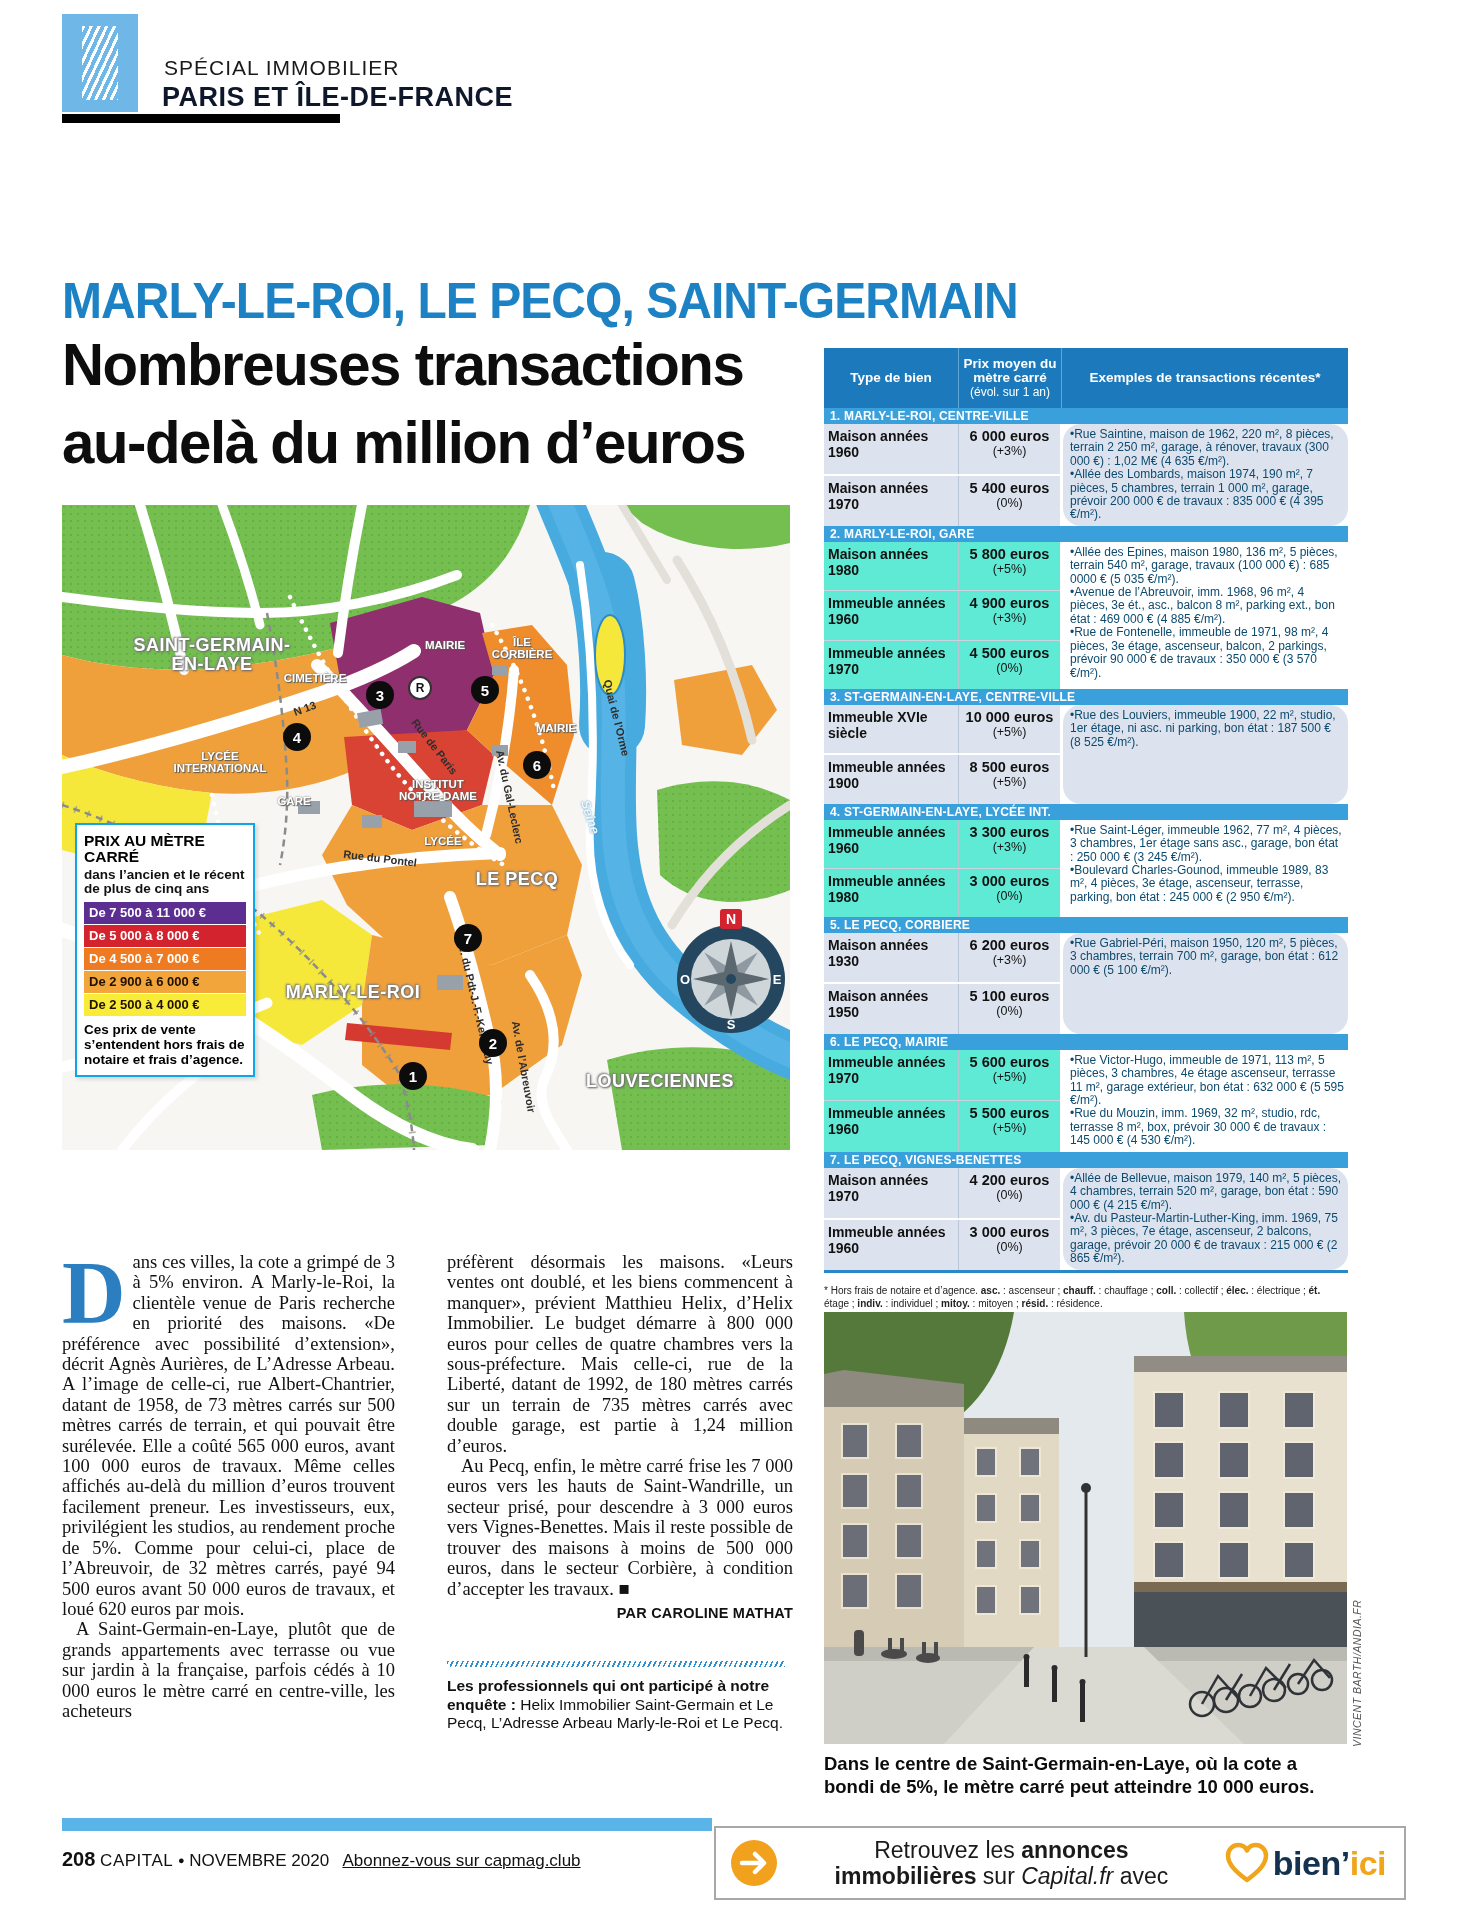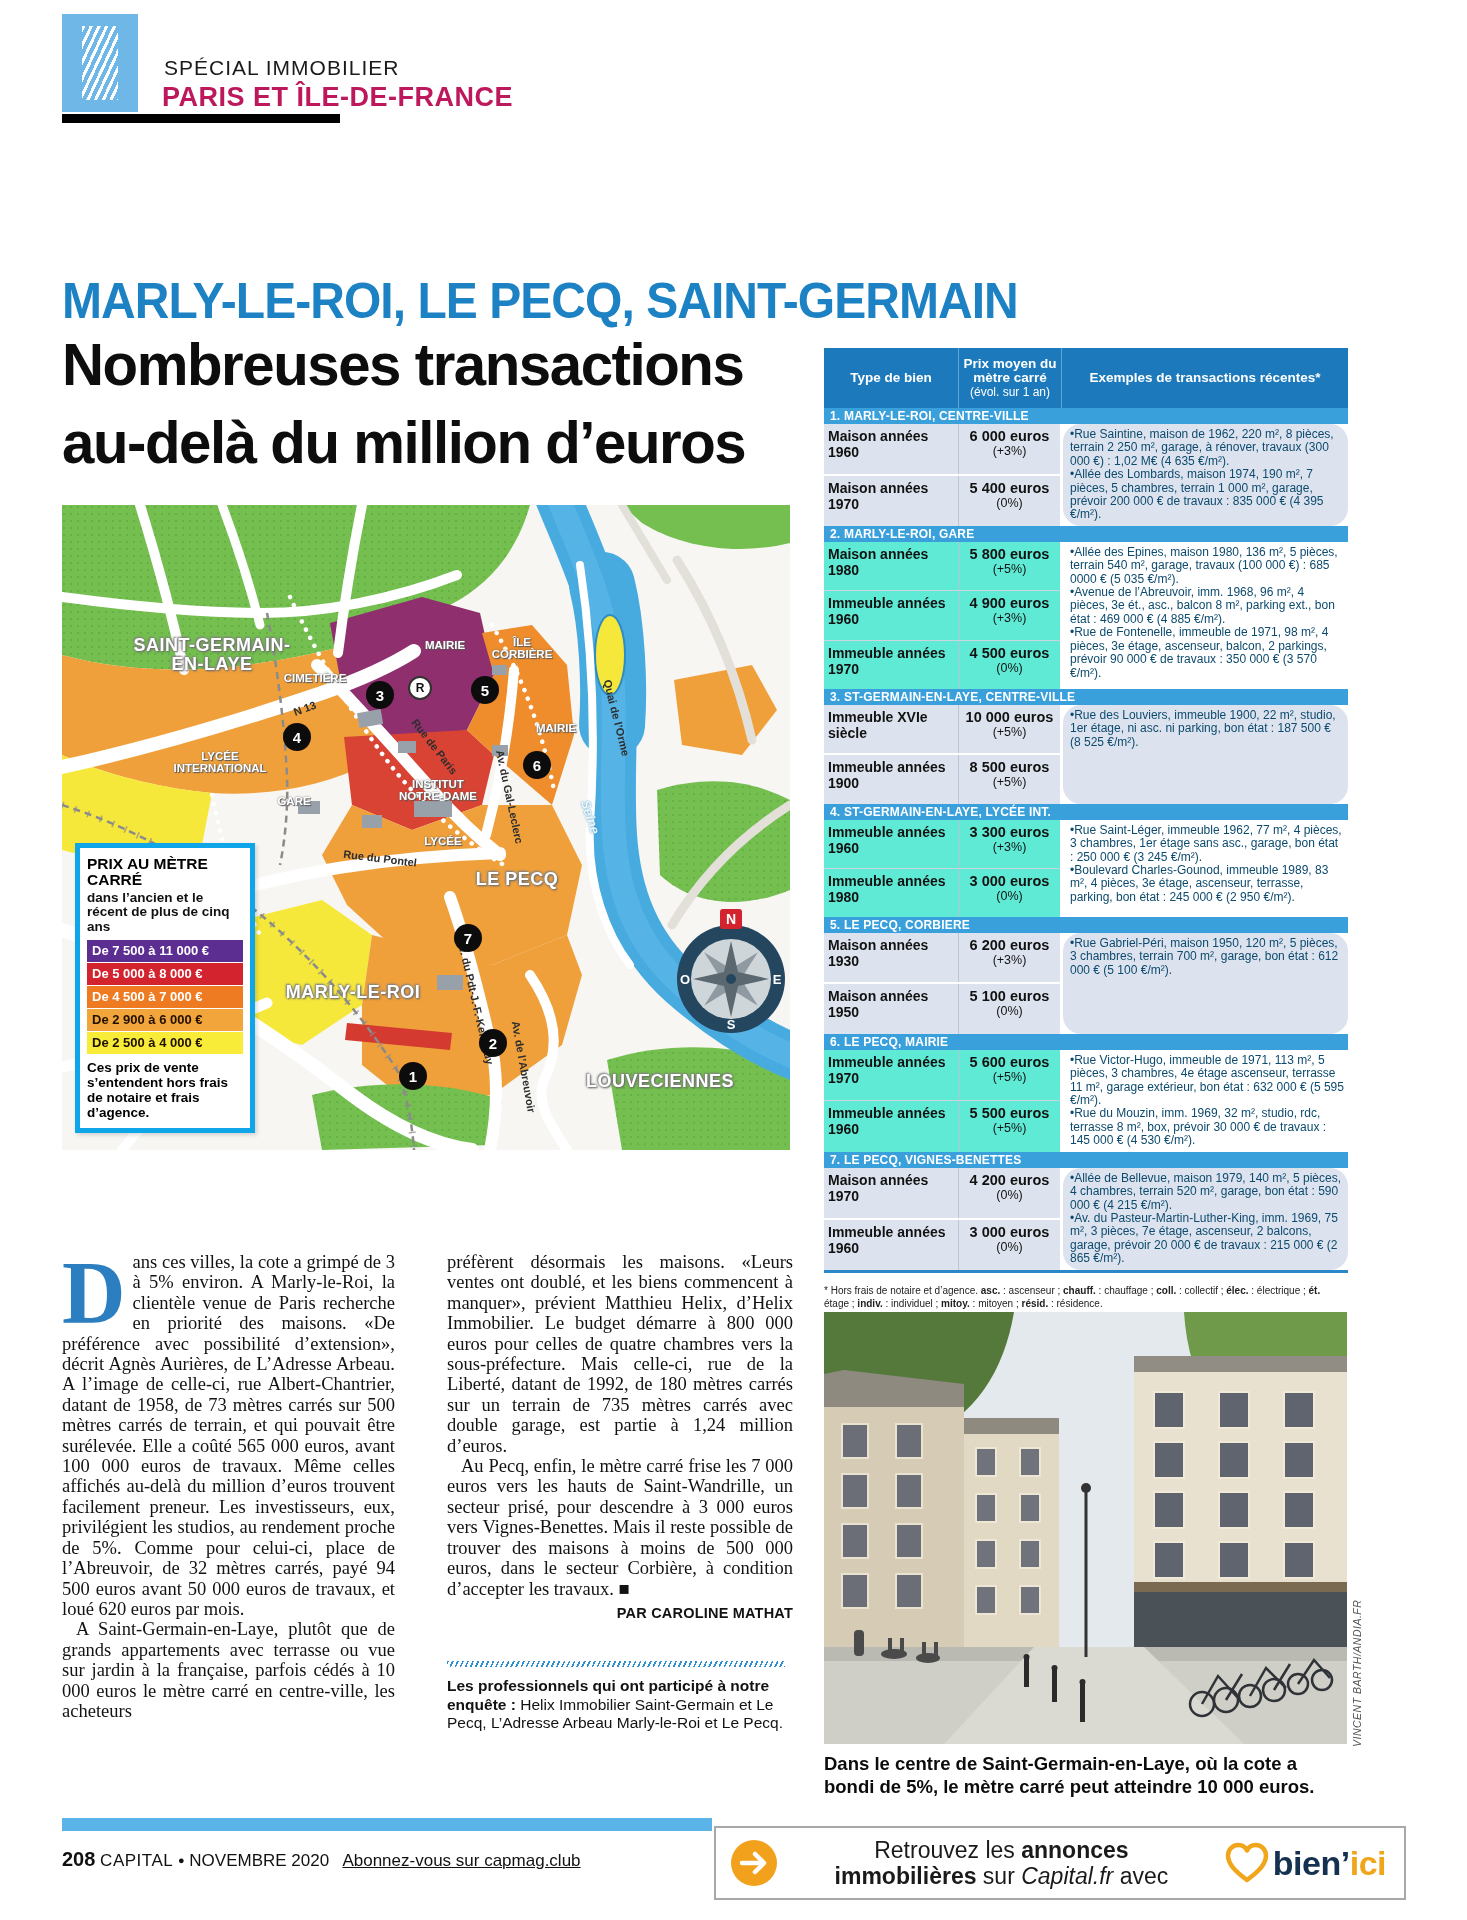--- a/index.html
+++ b/index.html
@@ -4,43 +4,43 @@
 <style>
   html,body{margin:0;padding:0;background:#888;}
   #page{position:relative;width:1467px;height:1920px;background:#ffffff;overflow:hidden;
         font-family:"Liberation Sans",sans-serif;color:#111;}
   
   .logo{position:absolute;left:62px;top:14px;width:76px;height:98px;background:#6fb7e6;}
   .logo .ibar{position:absolute;left:20px;top:12px;width:36px;height:74px;
       background:repeating-linear-gradient(115deg,#ffffff 0 3px,#6fb7e6 3px 7px);}
   .blackbar{position:absolute;left:62px;top:114px;width:278px;height:9px;background:#000;}
   .kicker{position:absolute;left:164px;top:56px;font-size:21px;letter-spacing:1px;color:#1a1a1a;}
-  .region{position:absolute;left:162px;top:82px;font-size:27px;font-weight:800;color:#be185d;letter-spacing:.5px;}
+  .region{position:absolute;left:162px;top:82px;font-size:27px;font-weight:800;color:#0f172a;letter-spacing:.5px;}
   
   .overline{position:absolute;left:62px;top:272px;font-size:50px;font-weight:800;color:#1d82c4;
       letter-spacing:-1px;white-space:nowrap;transform:scaleX(.96);transform-origin:left;}
   .h1{position:absolute;left:62px;font-size:60px;font-weight:900;color:#0d0d0d;letter-spacing:-1.5px;
       white-space:nowrap;transform:scaleX(.97);transform-origin:left;}
   .h1.l1{top:330px;} .h1.l2{top:408px;}
   
   #map{position:absolute;left:62px;top:505px;width:728px;height:645px;}
   #map svg{position:absolute;left:0;top:0;}
   .maplabel{position:absolute;transform:translate(-50%,-50%);text-align:center;white-space:nowrap;line-height:1.05;}
   .maplabel.city{font-size:18px;font-weight:800;color:#fff;letter-spacing:.5px;
       text-shadow:0 0 3px #777,1px 1px 2px #666,-1px -1px 2px #888;}
   .maplabel.place{font-size:11.5px;font-weight:800;color:#fff;
       text-shadow:0 0 2px #666,1px 1px 1px #555;}
   .maplabel.street{font-size:11px;font-weight:700;color:#2e2e2e;}
   .maplabel.water{font-size:13px;font-weight:700;font-style:italic;color:#eef7fd;text-shadow:0 0 2px #2e86b5;}
   .marker{position:absolute;transform:translate(-50%,-50%);width:28px;height:28px;border-radius:50%;
       background:#0c0c0c;color:#fff;font-size:15px;font-weight:800;display:flex;align-items:center;justify-content:center;}
   .marker.rer{width:20px;height:20px;background:#fff;color:#111;border:2px solid #333;font-size:12px;}
   
-  #legend{position:absolute;left:13px;top:318px;width:180px;background:#fff;border:5px solid #0ea5e9;
-      box-shadow:2px 2px 4px rgba(0,0,0,.15);padding:8px 7px 7px 7px;box-sizing:border-box;margin-top:20px;}
+  #legend{position:absolute;left:13px;top:318px;width:180px;background:#fff;border:2px solid #0ea5e9;
+      box-shadow:2px 2px 4px rgba(0,0,0,.15);padding:8px 7px 7px 7px;box-sizing:border-box;}
   #legend .ltitle{font-size:15.5px;font-weight:900;line-height:1.05;color:#000;}
   #legend .lsub{font-size:13.5px;font-weight:700;line-height:1.1;color:#111;margin-top:2px;margin-bottom:5px;}
   .band{height:22px;line-height:22px;font-size:13px;font-weight:800;padding-left:5px;margin-bottom:1px;}
   #legend .lnote{font-size:13.5px;font-weight:800;line-height:1.12;margin-top:6px;color:#000;}
   
   #ptable{position:absolute;left:824px;top:348px;width:524px;border-bottom:3px solid #2a87c8;}
   .thead{display:flex;background:#1c7abc;color:#fff;text-align:center;height:60px;}
   .thead .hc{display:flex;flex-direction:column;justify-content:center;font-weight:800;font-size:13.5px;line-height:1.1;}
   .hc.c1{width:134px;} .hc.c2{width:102px;} .hc.c3{flex:1;border-left:1px solid #5ea6d6;}
   .hc.c2{border-left:1px solid #5ea6d6;}

